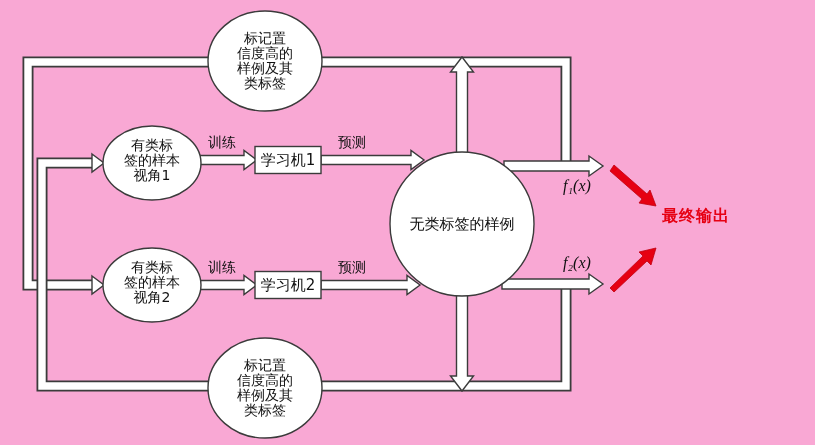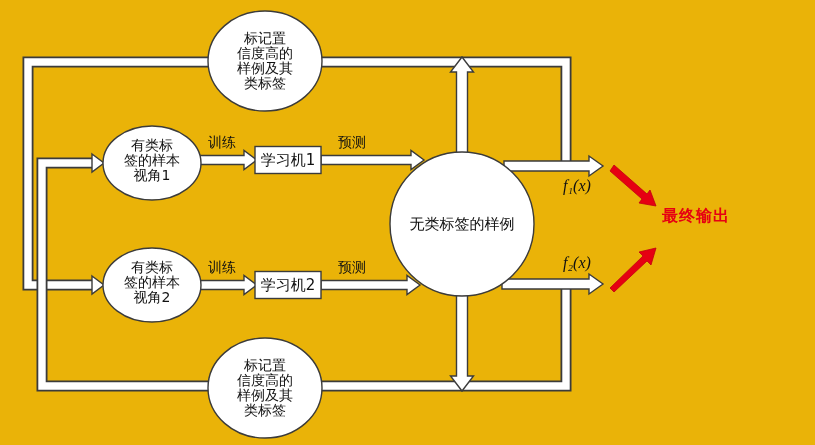--- a/index.html
+++ b/index.html
@@ -1,17 +1,17 @@
 <!DOCTYPE html>
 <html><head>
 <meta charset="utf-8">
 <style>
   html,body{margin:0;padding:0;background:#ffffff;}
   .stage{
-    position:relative;width:815px;height:445px;background:#eab308;overflow:hidden;
+    position:relative;width:815px;height:445px;background:#f9a8d4;overflow:hidden;
     font-family:"DejaVu Sans","Liberation Sans",sans-serif;
   }
   svg{display:block;}
   .shape{fill:#ffffff;stroke:#3b3b3b;stroke-width:1.4;}
   .channel-outer{fill:none;stroke:#3b3b3b;stroke-width:11;stroke-linejoin:miter;}
   .channel-inner{fill:none;stroke:#ffffff;stroke-width:7.4;stroke-linejoin:miter;}
   .blockarrow{fill:#ffffff;stroke:#3b3b3b;stroke-width:1.4;stroke-linejoin:miter;}
   .lbl{font-size:14px;fill:#111111;text-anchor:middle;}
   .node-lbl{font-size:14px;fill:#111111;text-anchor:middle;}
   .big-lbl{font-size:15px;fill:#111111;text-anchor:middle;}

